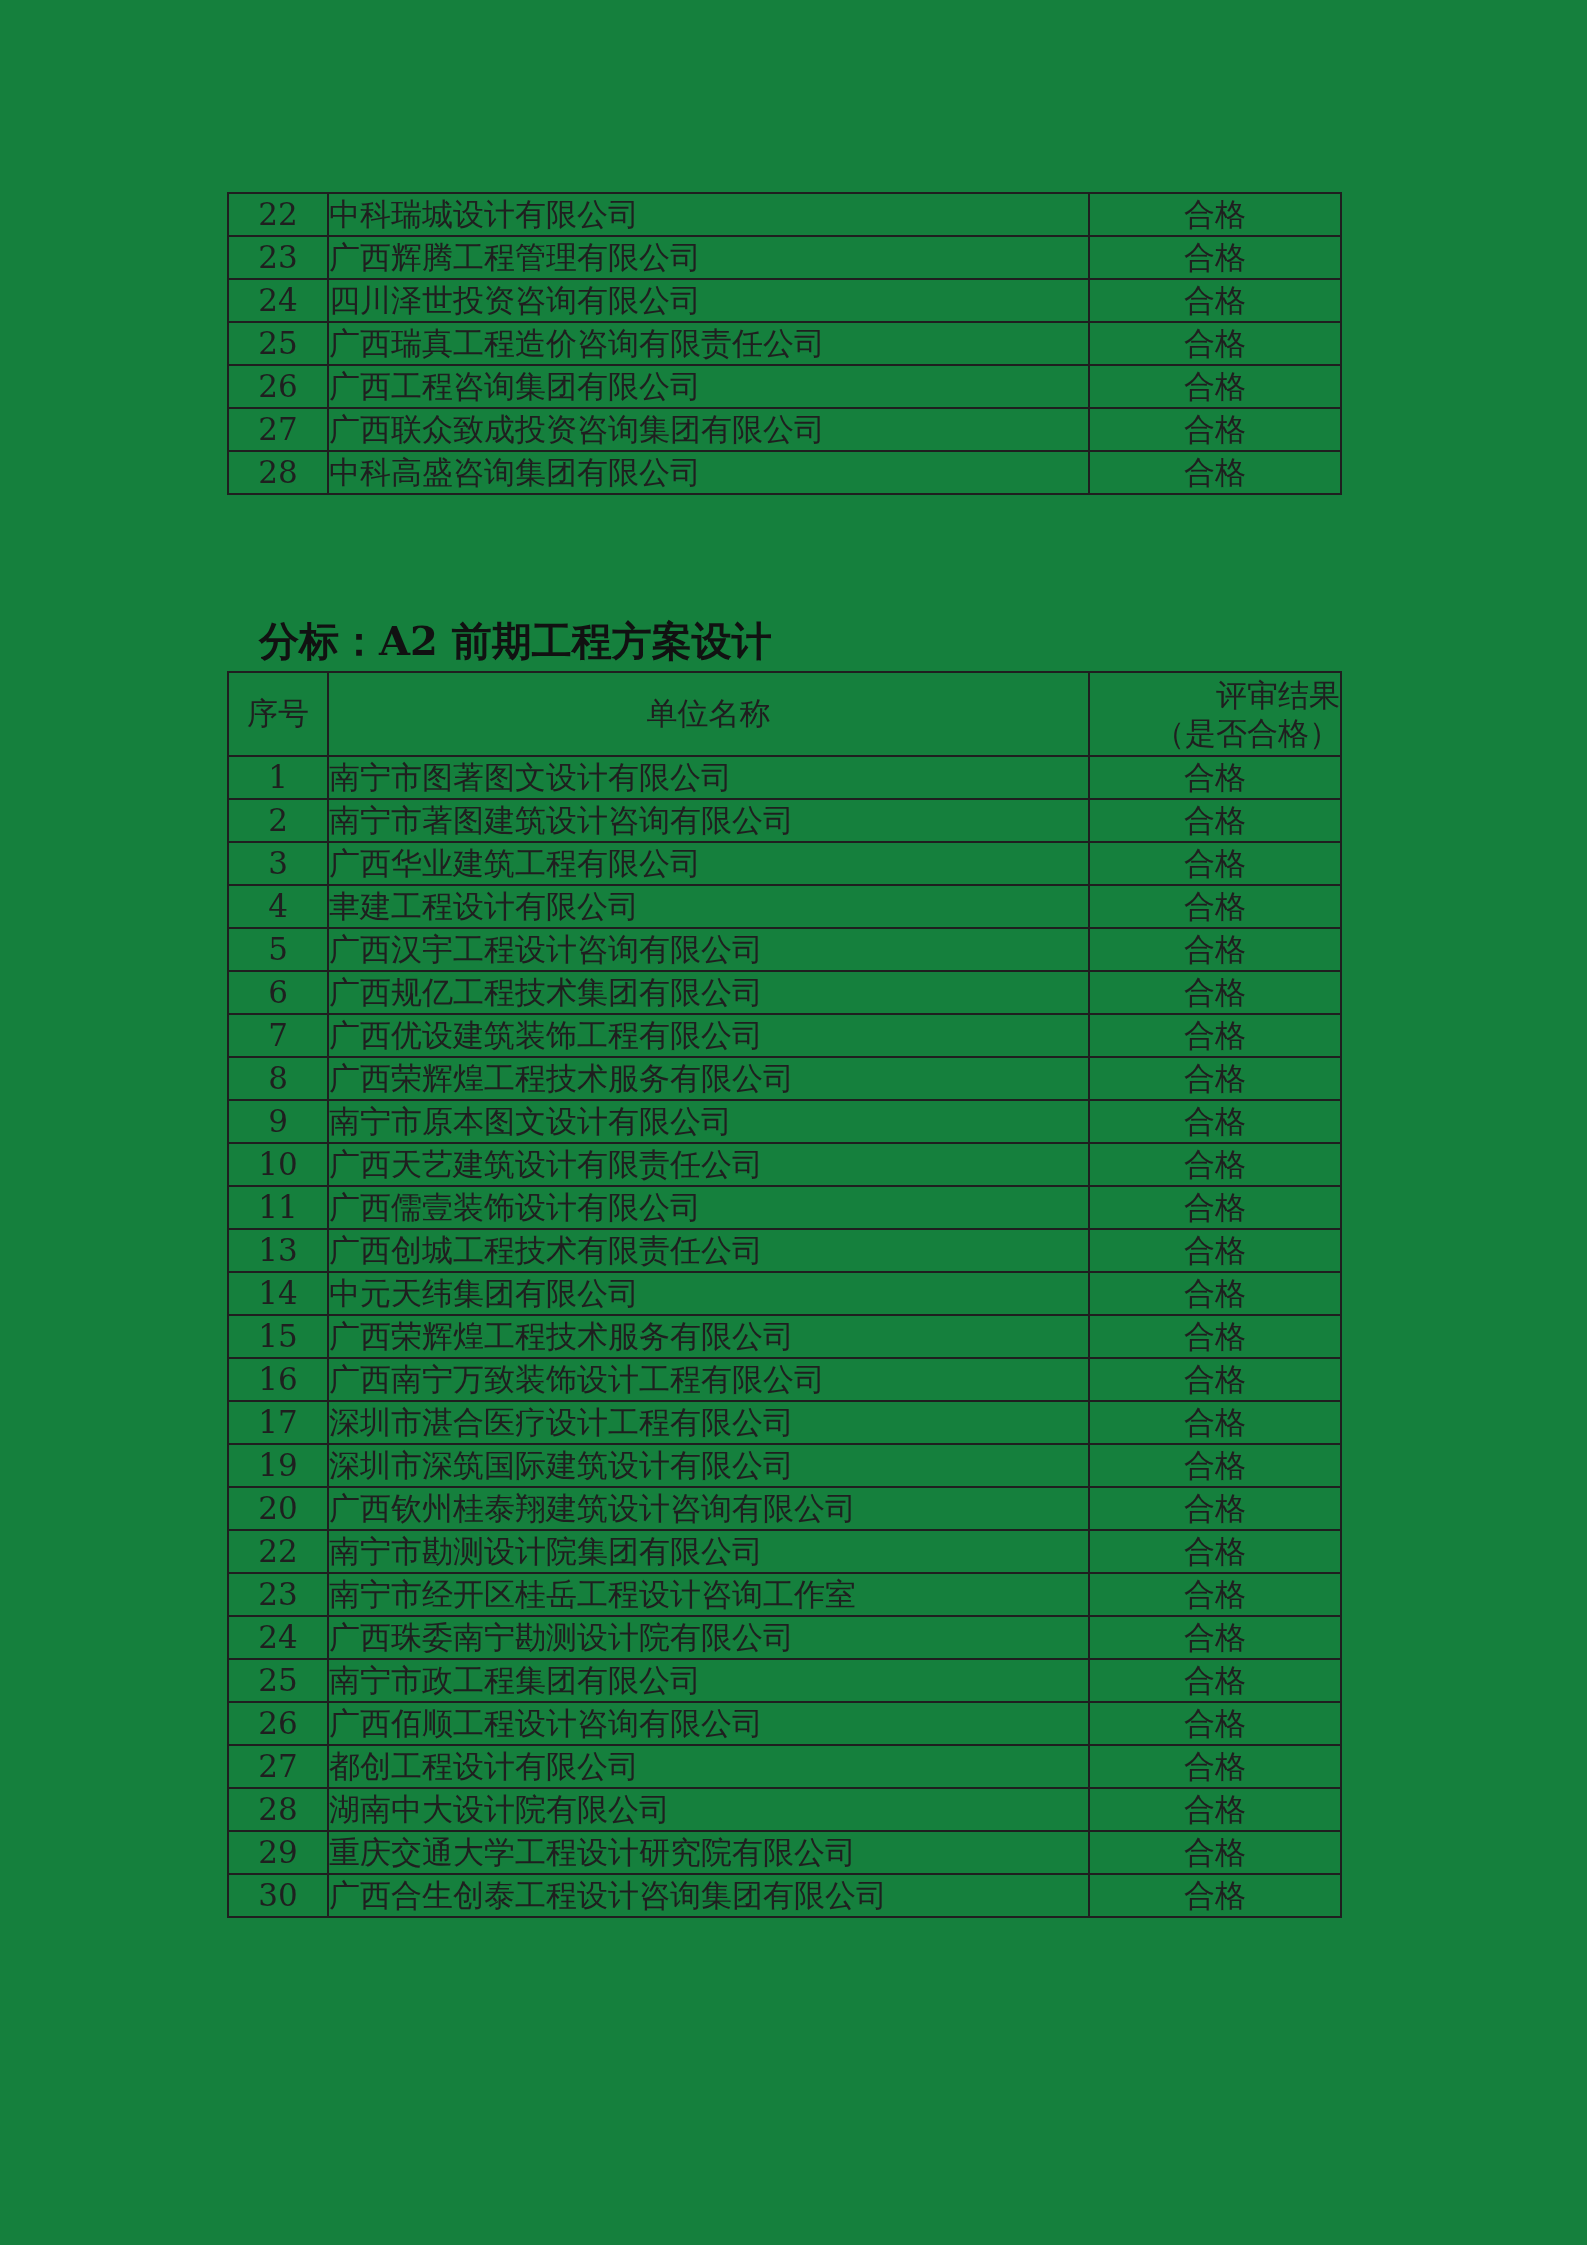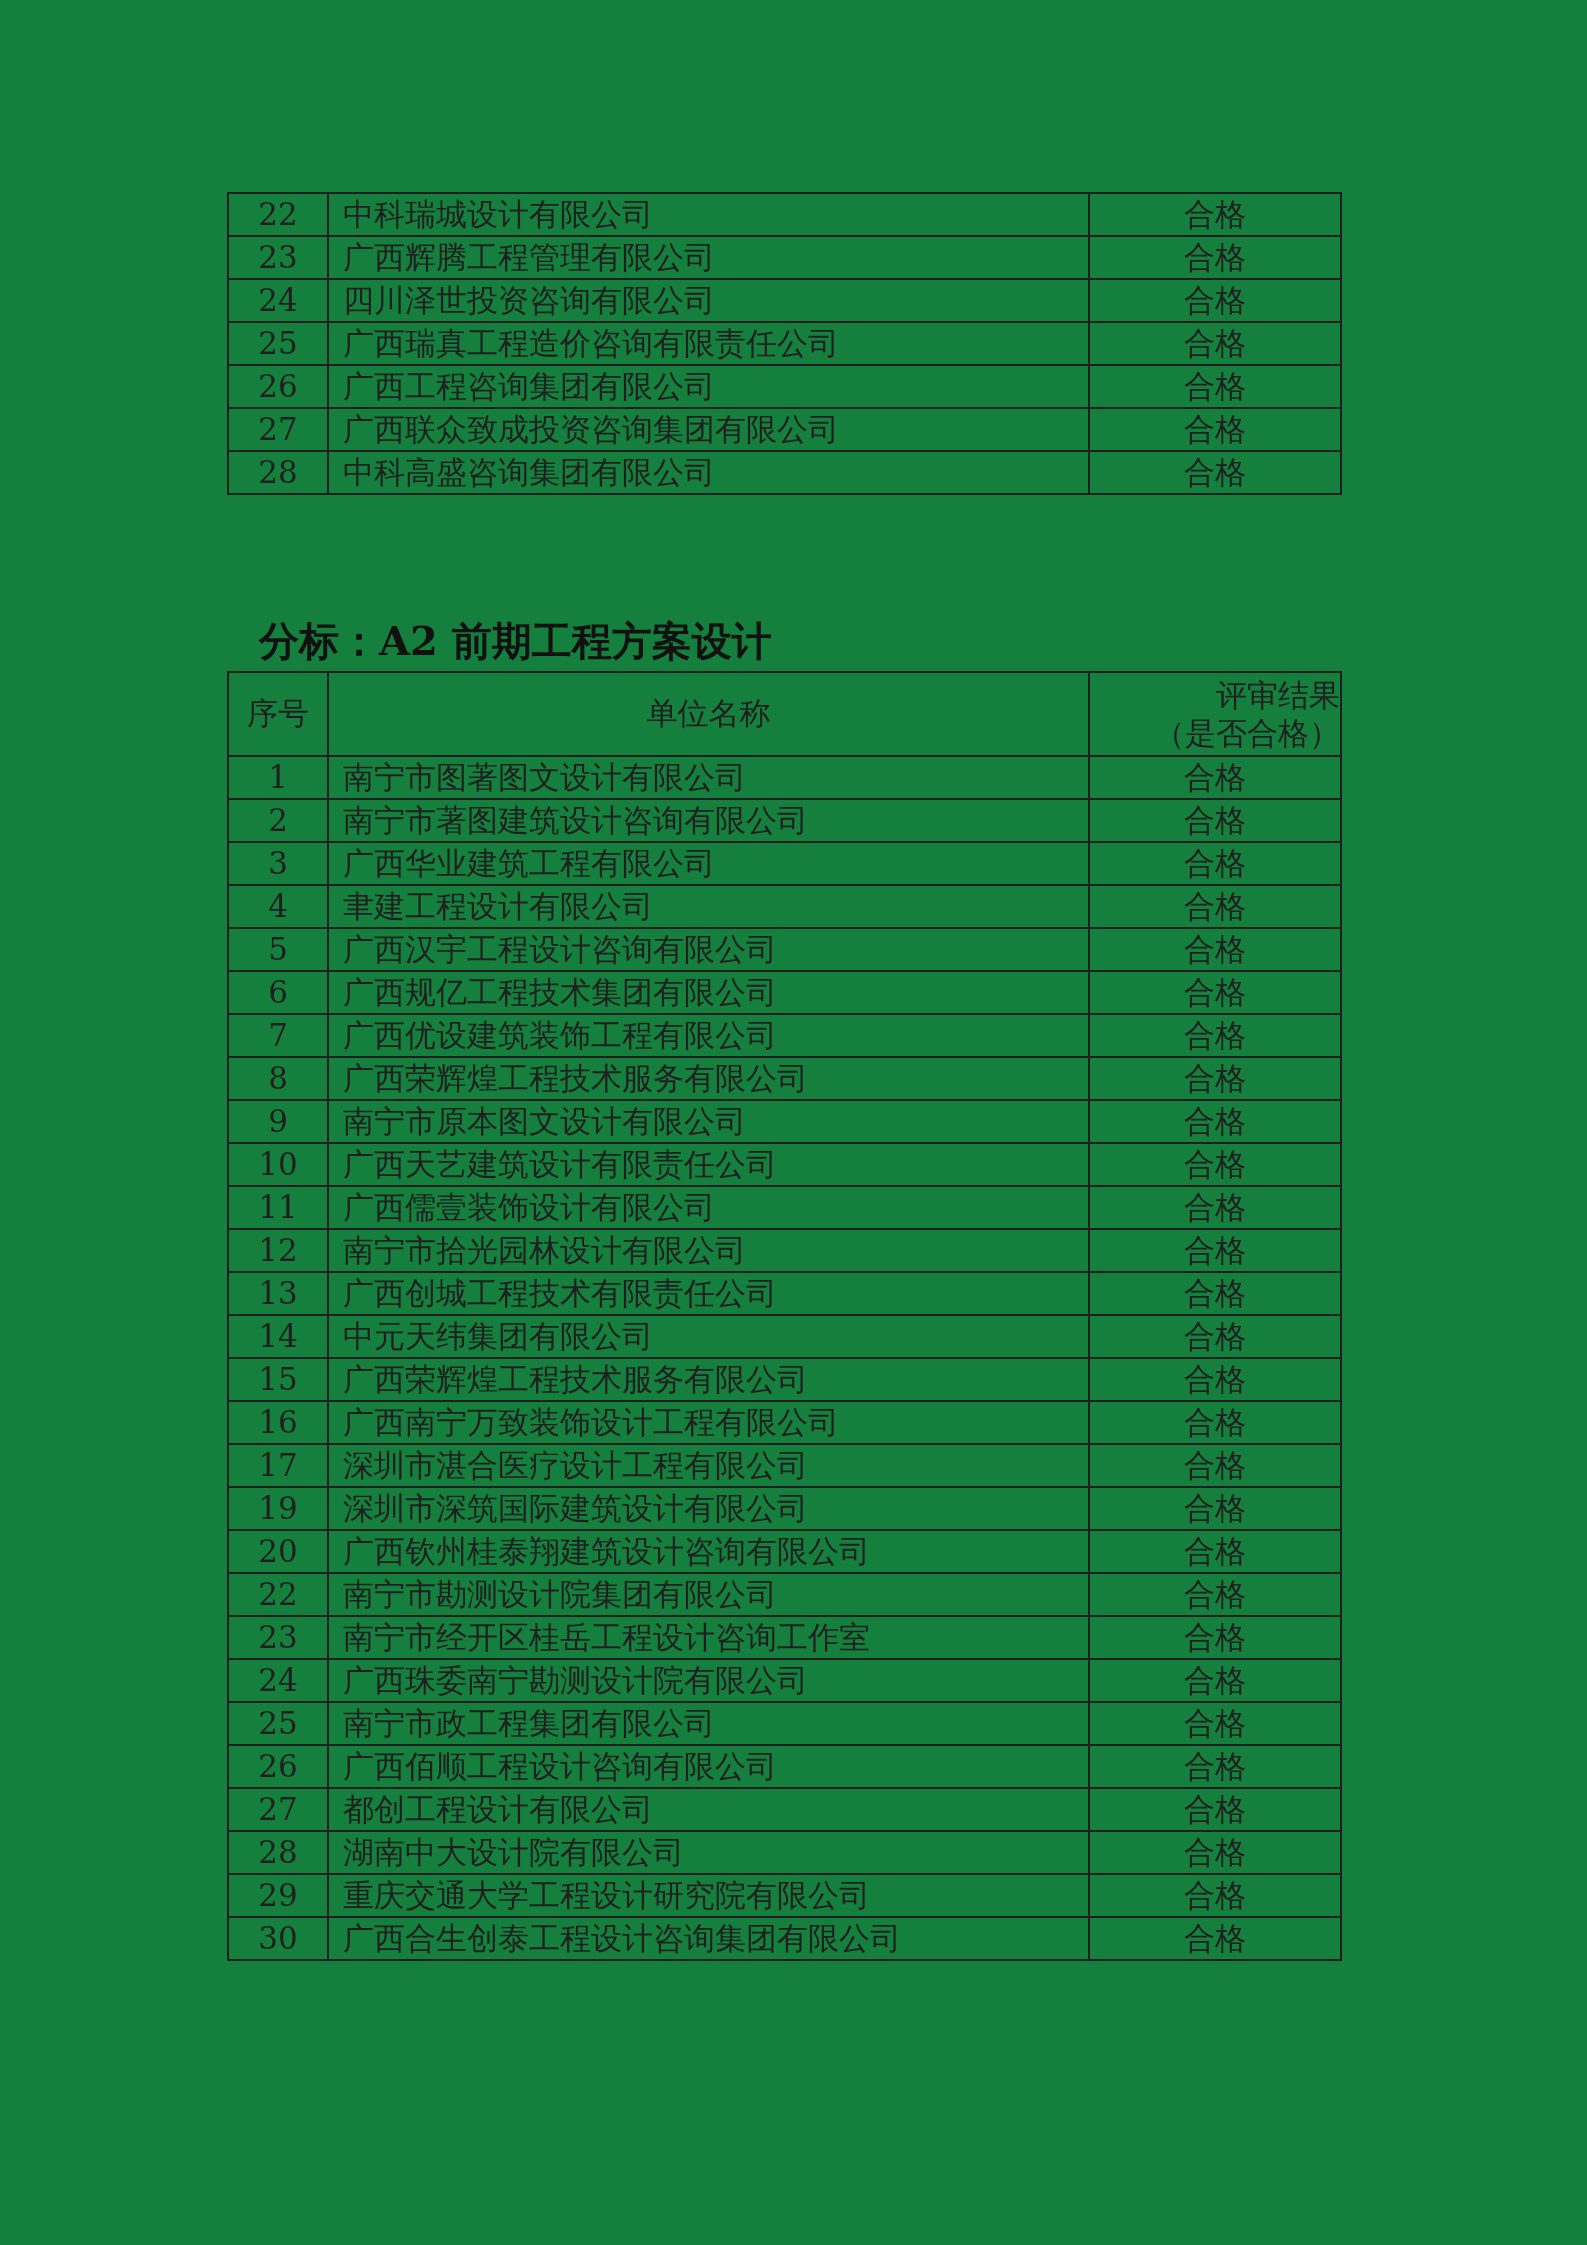--- a/index.html
+++ b/index.html
@@ -30,21 +30,21 @@
     font-size: 31px;
     font-weight: normal;
     line-height: 1.15;
     vertical-align: middle;
     white-space: nowrap;
     overflow: hidden;
   }
   .res-table tr.drow { height: 43px; }
   .res-table tr.hrow { height: 84px; margin-top: 16px; }
   td.cell-no, th.cell-no { text-align: center; }
-  td.cell-name { text-align: left; padding-left: 14px; }
+  td.cell-name { text-align: left; padding-left: 0; }
   th.cell-name { text-align: center; border-radius: 13px; }
   td.cell-res, th.cell-res { text-align: center; }
   th.cell-res .hline { line-height: 38px; text-align: right; }
   .section-heading {
     position: absolute;
     left: 243px;
     top: 601px;
     margin: 16px;
     font-size: 40px;
     font-weight: bold;
@@ -171,25 +171,20 @@
     <td class="cell-no">10</td>
     <td class="cell-name">广西天艺建筑设计有限责任公司</td>
     <td class="cell-res">合格</td>
   </tr>
         <tr class="drow">
     <td class="cell-no">11</td>
     <td class="cell-name">广西儒壹装饰设计有限公司</td>
     <td class="cell-res">合格</td>
   </tr>
         <tr class="drow">
-    <td class="cell-no">12</td>
-    <td class="cell-name">南宁市拾光园林设计有限公司</td>
-    <td class="cell-res">合格</td>
-  </tr>
-        <tr class="drow">
     <td class="cell-no">13</td>
     <td class="cell-name">广西创城工程技术有限责任公司</td>
     <td class="cell-res">合格</td>
   </tr>
         <tr class="drow">
     <td class="cell-no">14</td>
     <td class="cell-name">中元天纬集团有限公司</td>
     <td class="cell-res">合格</td>
   </tr>
         <tr class="drow">

